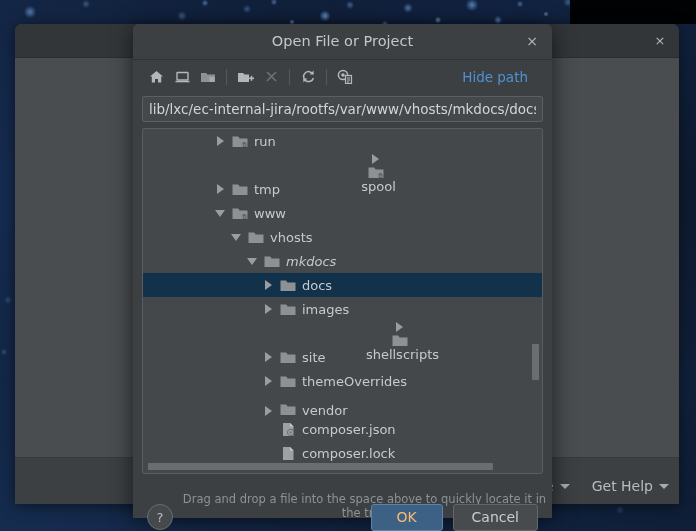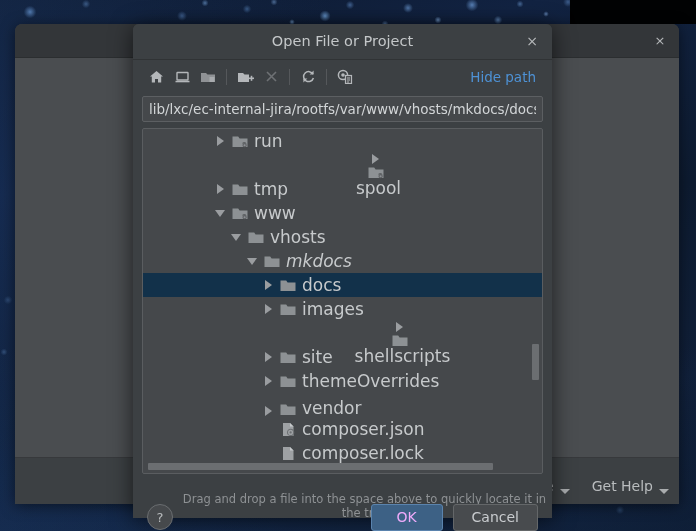--- a/index.html
+++ b/index.html
@@ -86,21 +86,21 @@
   .bg-footer {
     position: absolute; left: 0; right: 0; bottom: 0; height: 46px;
     background: #3c4043;
     border-top: 1px solid #37393c;
   }
   .bg-footer-items {
     position: absolute; right: 10px; bottom: 10px;
     display: flex; align-items: center; gap: 22px;
     color: #b9bcbe; font-size: 14px;
   }
-  .bg-footer-item { display: flex; align-items: flex-end; gap: 6px; }
+  .bg-footer-item { display: flex; align-items: center; gap: 6px; }
   .caret-down {
     width: 0; height: 0;
     border-left: 5px solid transparent;
     border-right: 5px solid transparent;
     border-top: 5px solid #a9acae;
     display: inline-block;
   }
 
   
   .dialog {
@@ -126,21 +126,21 @@
   .dialog-close {
     position: absolute; right: 11px; top: 9px;
     width: 18px; height: 18px;
     text-align: center; line-height: 17px;
     color: #b5b8ba; font-size: 14px;
     cursor: pointer;
   }
 
   
   .toolbar {
-    position: absolute; left: 0; top: 36px; right: 4px; height: 33px;
+    position: absolute; left: 0; top: 36px; right: 12px; height: 33px;
     display: flex; align-items: center;
     padding: 0 10px;
   }
   .tb-btn {
     width: 26px; height: 24px;
     display: flex; align-items: center; justify-content: center;
     border-radius: 3px;
     cursor: pointer;
   }
   .tb-sep {
@@ -184,21 +184,21 @@
   }
   .tree-list {
     position: absolute; left: 0; top: 0; right: 0; bottom: 0;
   }
   .tree-row {
     position: relative;
     height: 24px;
     display: flex;
     align-items: center;
     color: #c7cacc;
-    font-size: 17px;
+    font-size: 13px;
     white-space: nowrap;
     cursor: default;
   }
   .tree-row.selected {
     background: #12314a;
   }
   .twisty {
     width: 12px; height: 12px;
     margin-right: 5px;
     flex: 0 0 auto;
@@ -289,21 +289,21 @@
     font-size: 14px;
     font-family: "DejaVu Sans", "Liberation Sans", sans-serif;
     display: flex; align-items: center; justify-content: center;
     cursor: pointer;
     margin-left: 10px;
     box-sizing: border-box;
   }
   .btn-ok {
     background: #3d6185;
     border: 1px solid #5a83ad;
-    color: #f0abfc;
+    color: #fdba74;
   }
   .btn-cancel {
     background: #484b4e;
     border: 1px solid #646769;
     color: #c9cccf;
   }
 </style>
 </head>
 <body>
 

